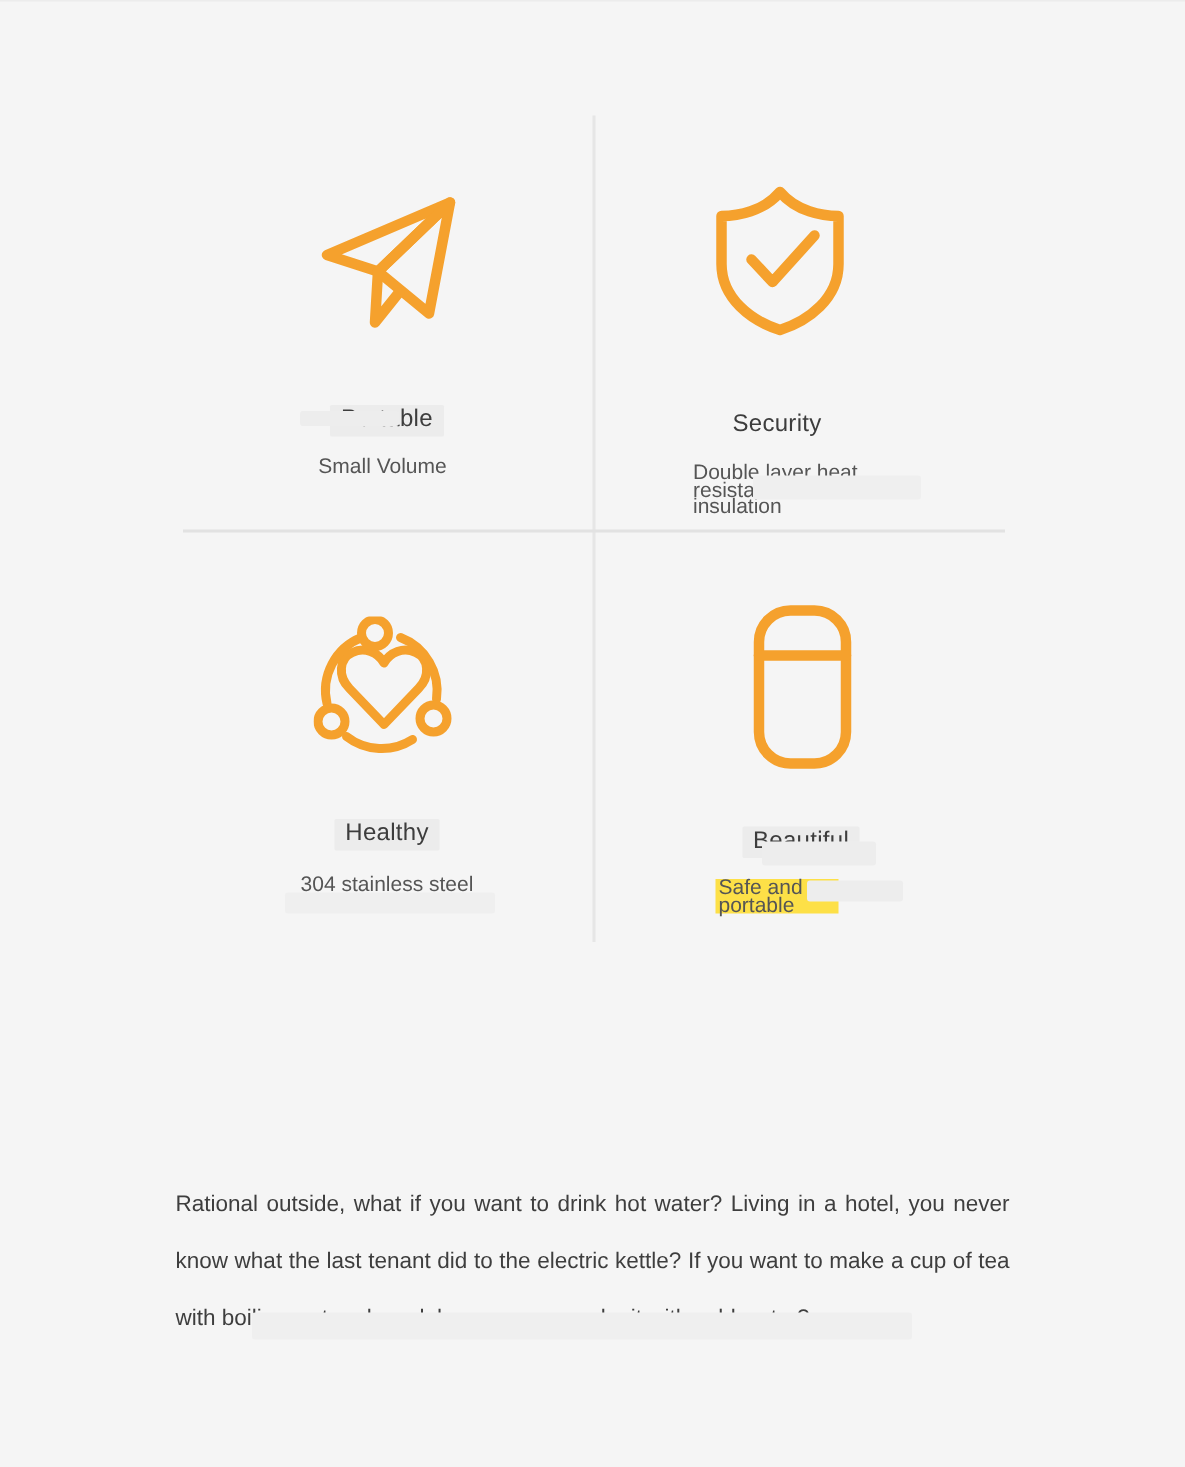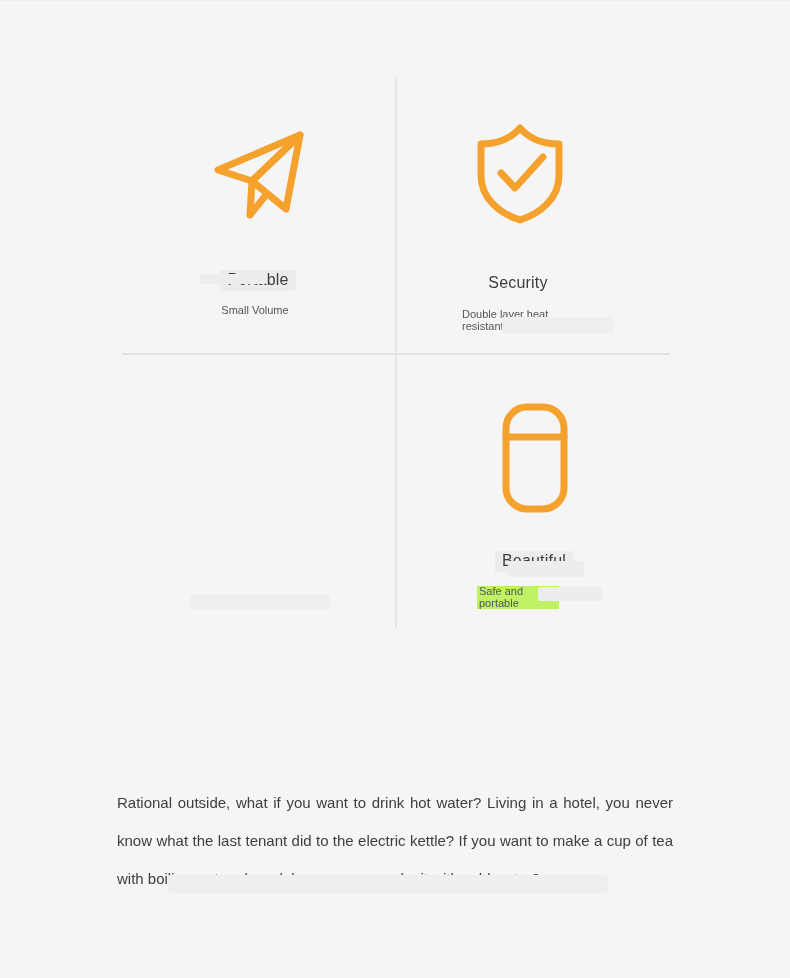--- a/index.html
+++ b/index.html
@@ -79,31 +79,31 @@
     background: #ececec;
     padding: 1px 7px 2px 7px;
     border-radius: 1px;
   }
   .q-tl .feat-title { margin-top: 47px; }
   .q-tr .feat-title { margin-top: 48px; background: transparent; padding: 1px 2px 2px 2px;}
   .q-bl .feat-title { margin-top: 41px; }
   .q-br .feat-title { margin-top: 38px; }
 
   .feat-sub {
-    font-size: 11px;
+    font-size: 14px;
     line-height: 11.5px;
     color: #555555;
     text-align: left;
     max-width: 108px;
   }
   .q-tl .feat-sub { margin-top: 14px; margin-right: 6px; }
   .q-tr .feat-sub { margin-top: 15px; margin-right: 0px; max-width: 112px; }
   .q-bl .feat-sub { margin-top: 17px; max-width: 200px; text-align: center; }
   .q-br .feat-sub { margin-top: 14px; margin-right: 32px; max-width: 78px;
-                    background: #bef264; padding: 0 2px; }
+                    background: #fde047; padding: 0 2px; }
 
   
   .ghost {
     position: absolute;
     background: #ededed;
     border-radius: 2px;
     pointer-events: none;
   }
 
   
@@ -154,20 +154,38 @@
       <span class="icon-wrap">
         <svg width="94" height="104" viewBox="0 0 94 104" fill="none" stroke="#f5a12d" stroke-width="7" stroke-linecap="round" stroke-linejoin="round">
           <path d="M47 7 C36 20 19 23 8 23 L8 55 C8 78 28 93 47 99 C66 93 86 78 86 55 L86 23 C75 23 58 20 47 7 Z"></path>
           <path d="M28 52 L42 67 L70 36"></path>
         </svg>
       </span>
       <span class="feat-title">Security</span>
       <span class="feat-sub">Double layer heat resistant insulation</span>
     </div>
 
+    <div class="quad q-bl">
+      <span class="icon-wrap">
+        <svg width="94" height="94" viewBox="0 0 94 94" fill="none" stroke="#f5a12d" stroke-width="6" stroke-linecap="round" stroke-linejoin="round">
+
+          <path d="M47 72 L24 48 C16 40 17 28 26 24 C34 20 43 24 47 31 C51 24 60 20 68 24 C77 28 78 40 70 48 Z"></path>
+
+          <path d="M9 58 A38 38 0 0 1 32 14"></path>
+          <path d="M58 14 A38 38 0 0 1 82 55"></path>
+          <path d="M22 80 A38 38 0 0 0 66 82"></path>
+
+          <circle cx="41" cy="11" r="9"></circle>
+          <circle cx="12" cy="70" r="9"></circle>
+          <circle cx="80" cy="68" r="9"></circle>
+        </svg>
+      </span>
+      <span class="feat-title">Healthy</span>
+      <span class="feat-sub">304 stainless steel</span>
+    </div>
 
     <div class="quad q-br">
       <span class="icon-wrap">
         <svg width="66" height="110" viewBox="0 0 66 110" fill="none" stroke="#f5a12d" stroke-width="7" stroke-linecap="round" stroke-linejoin="round">
           <rect x="4" y="4" width="58" height="102" rx="21" ry="21"></rect>
           <line x1="4" y1="34" x2="62" y2="34"></line>
         </svg>
       </span>
       <span class="feat-title">Beautiful</span>
       <span class="feat-sub">Safe and portable</span>

